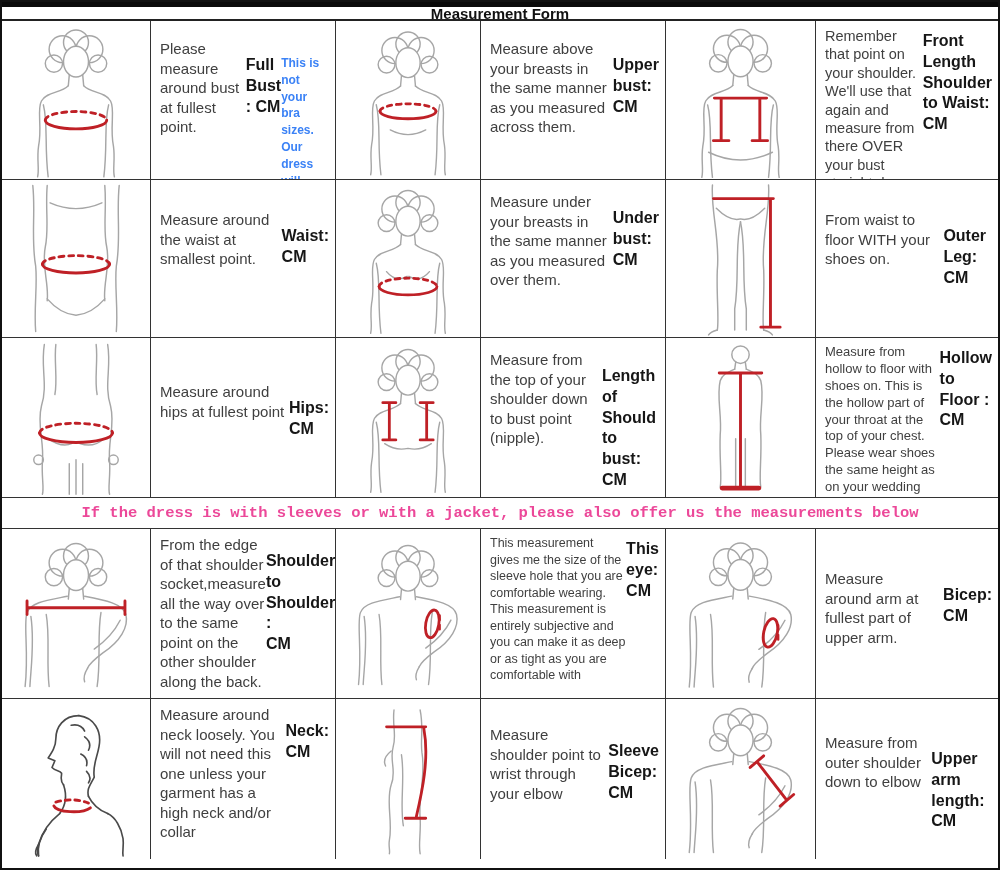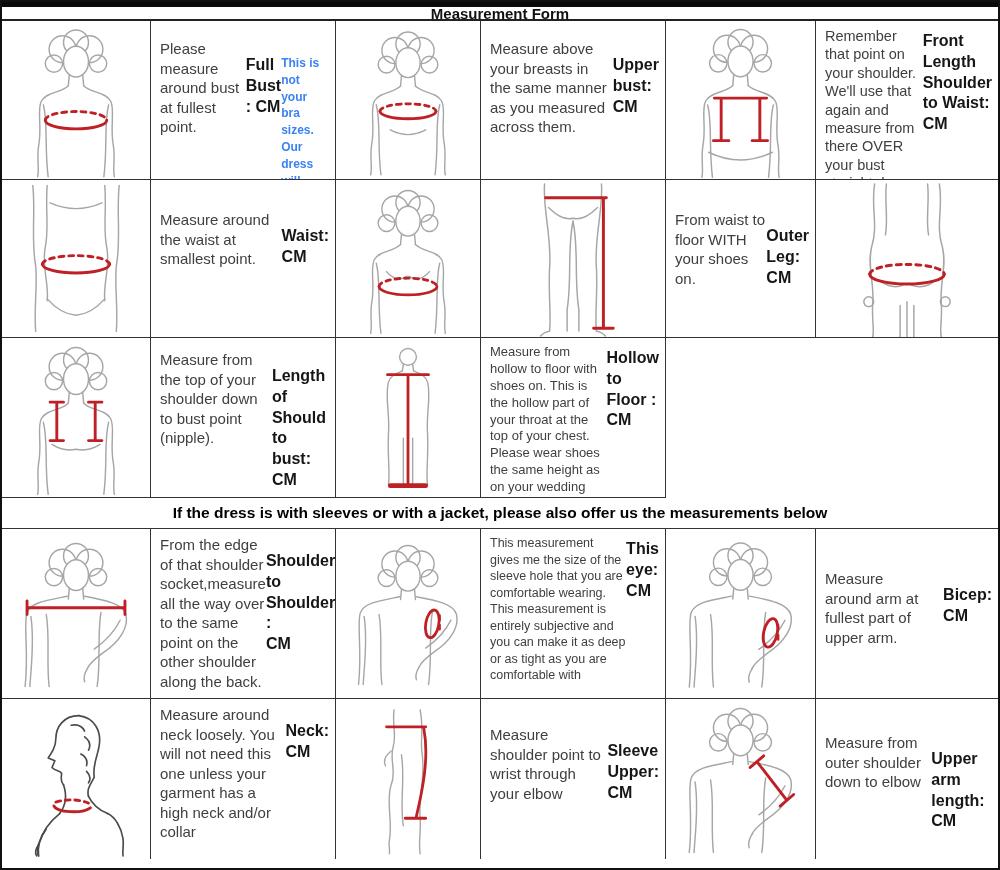--- a/index.html
+++ b/index.html
@@ -7,21 +7,21 @@
   .topbar{height:5px;background:#0a0a0a;}
   .titlerow{height:14px;border-bottom:2px solid #222;display:flex;align-items:center;justify-content:center;
             font-weight:bold;font-size:15px;color:#111;box-sizing:border-box;}
   .grid{display:grid;grid-template-columns:149px 185px 145px 185px 150px 182px;}
   .g1{grid-template-rows:159px 158px 160px;}
   .g2{grid-template-rows:170px 160px;}
   .cell{border-right:1px solid #333;border-bottom:1px solid #333;box-sizing:border-box;overflow:hidden;background:#fff;}
   .grid .cell:nth-child(6n){border-right:none;}
   .g2 .cell:nth-child(n+7){border-bottom:none;}
   .banner{height:31px;border-bottom:1px solid #333;display:flex;align-items:center;justify-content:center;
-          font-weight:bold;font-size:15.5px;color:#000000;box-sizing:border-box;}
+          font-weight:bold;font-size:15.5px;color:#ec4899;box-sizing:border-box;font-family:Liberation Mono, monospace;}
   .txt{padding:6px 6px 4px 9px;display:flex;}
   .desc{margin:0;font-size:15px;line-height:1.3;white-space:pre-line;}
   .label{margin:16px 0 0;font-size:16px;font-weight:bold;color:#161616;white-space:pre-line;line-height:1.3;}
   .note{margin:16px 0 0;font-size:12px;font-weight:bold;color:#3b82f6;line-height:1.4;white-space:pre-line;}
   .pt1{padding-top:18px;} .pt2{padding-top:30px;} .pt3{padding-top:44px;} .pt4{padding-top:12px;}
   .pt5{padding-top:40px;gap:24px;} .pt6{padding-top:26px;} .pt7{padding-top:34px;}
   .sm .desc{font-size:13px;} .xs .desc{font-size:12.5px;line-height:1.32;}
   .md .desc{font-size:14.5px;line-height:1.27;}
   .tight .label{margin-top:4px;}
   .fig{display:flex;align-items:flex-end;justify-content:center;padding:2px 2px 0 2px;}
@@ -128,20 +128,24 @@
     </div>
     <div class="cell fig">
       <svg viewBox="0 0 150 158">
         <use href="#ghead"></use>
           <use href="#gtorso"></use>
         <path d="M52,92 q10,12 22,5 M76,97 q12,7 22,-5"></path>
         <path class="rs" d="M44,108 A31,9 0 0 0 106,108"></path>
         <path class="rd" d="M44,108 A31,9 0 0 1 106,108"></path>
       </svg>
     </div>
+    <div class="cell txt pt4">
+      <p class="desc">Measure under your breasts in the same manner as you measured over them.</p>
+      <p class="label">Under bust:  CM</p>
+    </div>
     <div class="cell fig">
       <svg viewBox="0 0 150 158">
         <path d="M46,2 C44,28 54,58 51,90 C50,116 53,142 51,152"></path>
         <path d="M104,2 C106,28 96,58 99,90 C100,116 97,142 99,152"></path>
         <path d="M75,40 C69,68 74,100 69,130 L69,152"></path>
         <path d="M75,40 C81,68 76,100 81,130 L81,152"></path>
         <path d="M50,26 q14,14 25,11 M100,26 q-14,14 -25,11"></path>
         <path d="M51,152 q-7,2 -9,5 M99,152 q7,2 9,5"></path>
         <path class="rs" d="M47,16 H109 M106,16 V149 M96,149 H116"></path>
       </svg>
@@ -157,20 +161,24 @@
         <path d="M108,2 C112,26 104,44 111,66 C116,86 108,102 110,124 C111,140 108,152 110,158"></path>
         <path d="M54,2 C52,20 56,38 53,54"></path>
         <path d="M96,2 C98,20 94,38 97,54"></path>
         <path d="M68,126 L68,158 M82,126 L82,158 M75,122 L75,158"></path>
         <path d="M46,100 q14,10 25,5 M79,105 q14,5 25,-5"></path>
         <circle cx="36" cy="122" r="5"></circle>
           <circle cx="114" cy="122" r="5"></circle>
         <path class="rs" d="M37,94 A38,10 0 0 0 113,94"></path>
         <path class="rd" d="M37,94 A38,10 0 0 1 113,94"></path>
       </svg>
+    </div>
+    <div class="cell txt pt3">
+      <p class="desc">Measure around hips at fullest point</p>
+      <p class="label">Hips:   CM</p>
     </div>
     <div class="cell fig">
       <svg viewBox="0 0 150 158">
         <use href="#ghead"></use>
           <use href="#gtorso"></use>
         <path d="M50,106 q12,8 25,5 M75,111 q13,3 25,-5"></path>
         <path class="rs" d="M55,62 V102 M48,62 H62 M48,102 H62 M95,62 V102 M88,62 H102 M88,102 H102"></path>
       </svg>
     </div>
     <div class="cell txt pt4">
@@ -260,21 +268,21 @@
       <svg viewBox="0 0 150 158">
         <path d="M88,4 C92,24 88,36 90,50 C94,74 86,98 88,120 C89,136 86,148 88,158"></path>
         <path d="M60,4 C58,20 63,32 59,44 C55,58 63,70 57,84 C51,102 59,124 55,144 C54,150 56,155 55,158"></path>
         <path d="M57,48 q-10,8 -6,16"></path>
         <path d="M68,52 C72,78 66,104 70,128"></path>
         <path class="rs" d="M52,22 H94 M92,24 C98,56 90,92 84,118 M72,120 H94"></path>
       </svg>
     </div>
     <div class="cell txt pt6">
       <p class="desc">Measure shoulder point to wrist through your elbow</p>
-      <p class="label">Sleeve Upper:  CM</p>
+      <p class="label">Sleeve Bicep:  CM</p>
     </div>
     <div class="cell fig">
       <svg viewBox="0 0 150 158">
         <use href="#ghead"></use>
           <use href="#gakimbo"></use>
         <path class="rs" d="M92,60 L123,100 M85,66 L99,54 M116,106 L130,94"></path>
       </svg>
     </div>
     <div class="cell txt pt7">
       <p class="desc">Measure from outer shoulder down to elbow</p>

